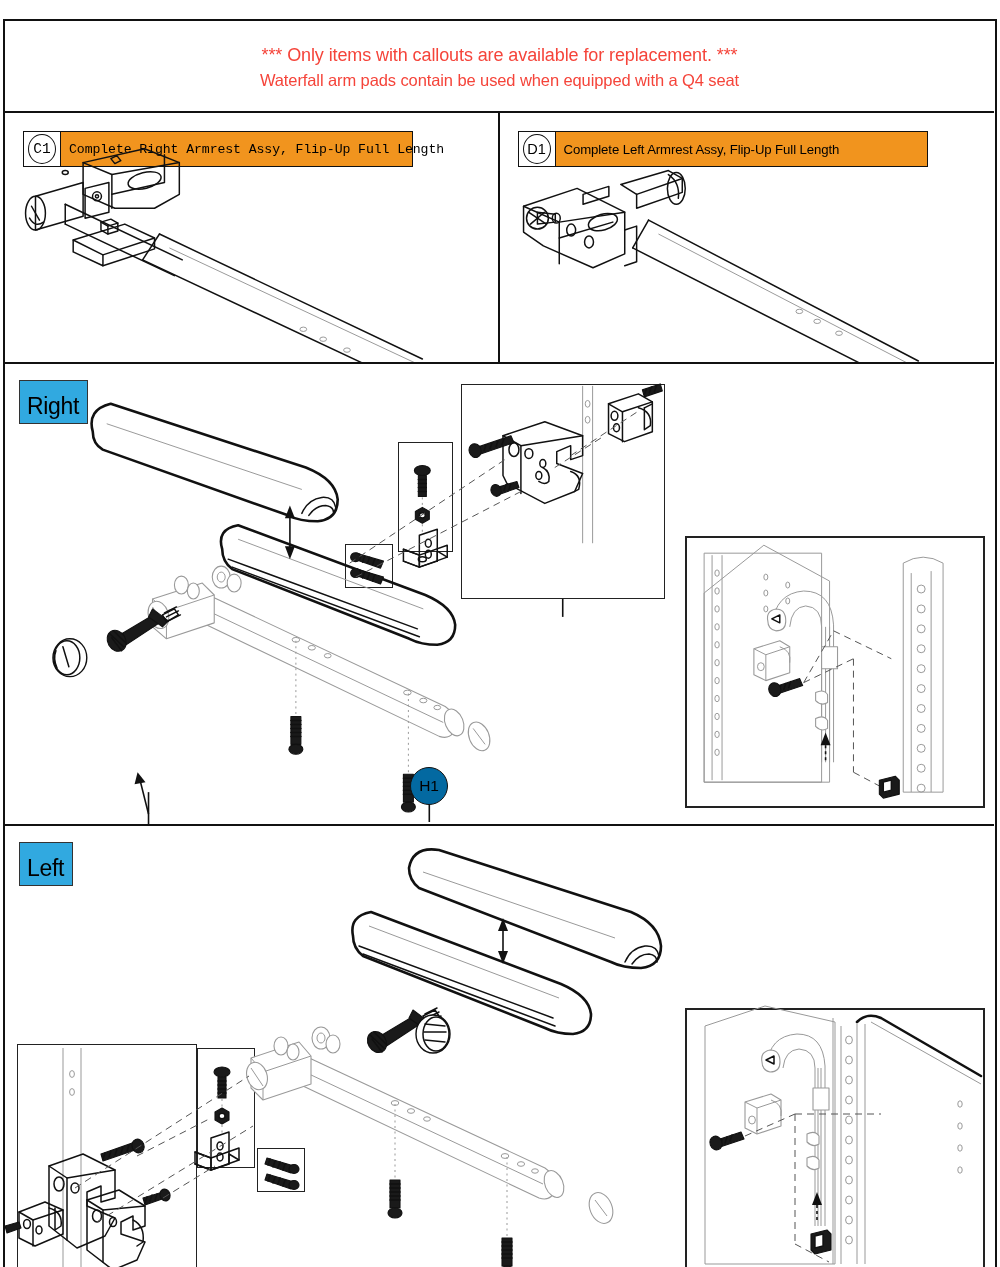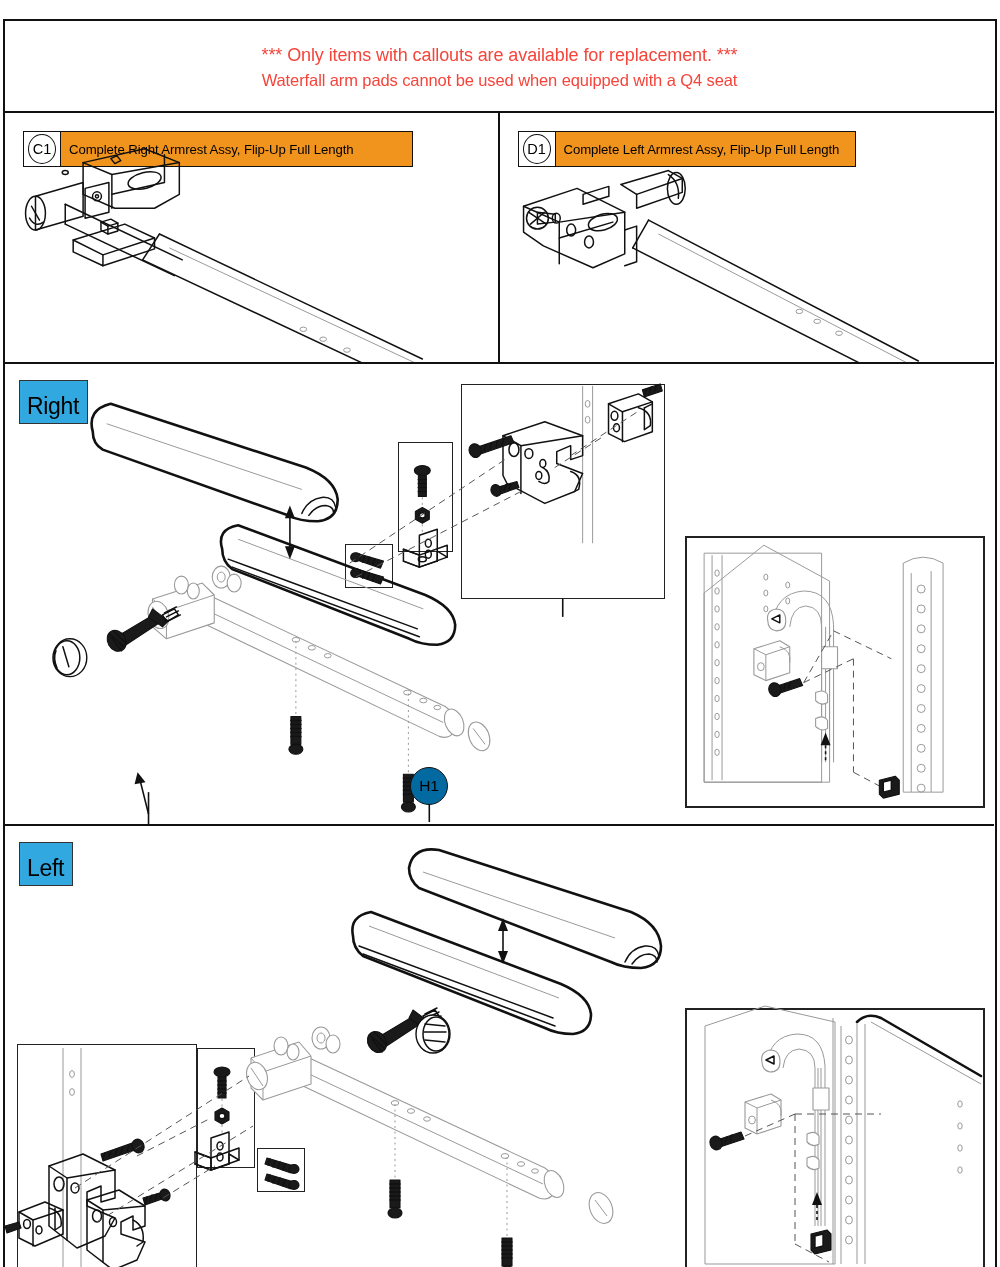--- a/index.html
+++ b/index.html
@@ -55,21 +55,21 @@
     left: 0; top: 92px;
     width: 989px; height: 251px;
     border-bottom: 2.5px solid #111;
     display: flex;
   }
   .asmcell {
     position: relative;
     width: 50%; height: 100%;
     overflow: hidden;
   }
-  .asmcell.left-cell { border-right: 2.5px solid #111; }
+  .asmcell.left-cell { border-right: 2.5px solid #111; font-family: Liberation Mono, monospace; }
 
   .callout-bar {
     position: absolute;
     display: flex; align-items: stretch;
     height: 36px;
   }
   .callout-bar .tagbox {
     width: 38px;
     border: 1.6px solid #111;
     background: #fff;
@@ -162,21 +162,21 @@
   svg .arrw { fill: #111; }
 </style>
 </head>
 <body>
 
 <div id="page">
   <div class="frame">
 
     <div class="notice">
       <div class="notice-line l1">*** Only items with callouts are available for replacement. ***</div>
-      <div class="notice-line">Waterfall arm pads cannot be used when equipped with a Q4 seat</div>
+      <div class="notice-line">Waterfall arm pads contain be used when equipped with a Q4 seat</div>
     </div>
 
     <div class="asmband">
 
       <div class="asmcell left-cell">
         <div class="callout-bar" style="left:18px; top:18px;">
           <div class="tagbox">
             <div class="tag-oval">C1</div>
           </div>
           <div class="barlabel" style="width:352px;">Complete Right Armrest Assy, Flip-Up Full Length</div>
@@ -221,21 +221,21 @@
           <path class="ln" d="M96 110 L103 114 L113 111"></path>
           <path class="ln" d="M103 114 L103 122"></path>
         </svg>
       </div>
 
       <div class="asmcell">
         <div class="callout-bar" style="left:18px; top:18px;">
           <div class="tagbox">
             <div class="tag-oval">D1</div>
           </div>
-          <div class="barlabel" style="width:300px;">Complete Left Armrest Assy, Flip-Up Full Length</div>
+          <div class="barlabel" style="width:372px;">Complete Left Armrest Assy, Flip-Up Full Length</div>
         </div>
 
         <svg class="art" viewBox="0 0 495 251">
 
           <path class="ln" d="M148 108 L420 250"></path>
           <path class="ln" d="M132 136 L400 272"></path>
           <path class="ln" d="M148 108 L132 136"></path>
           <path class="lng" d="M158 122 L428 262"></path>
           <ellipse class="lng" cx="300" cy="200" rx="3.4" ry="2.2"></ellipse>
           <ellipse class="lng" cx="318" cy="210" rx="3.4" ry="2.2"></ellipse>

